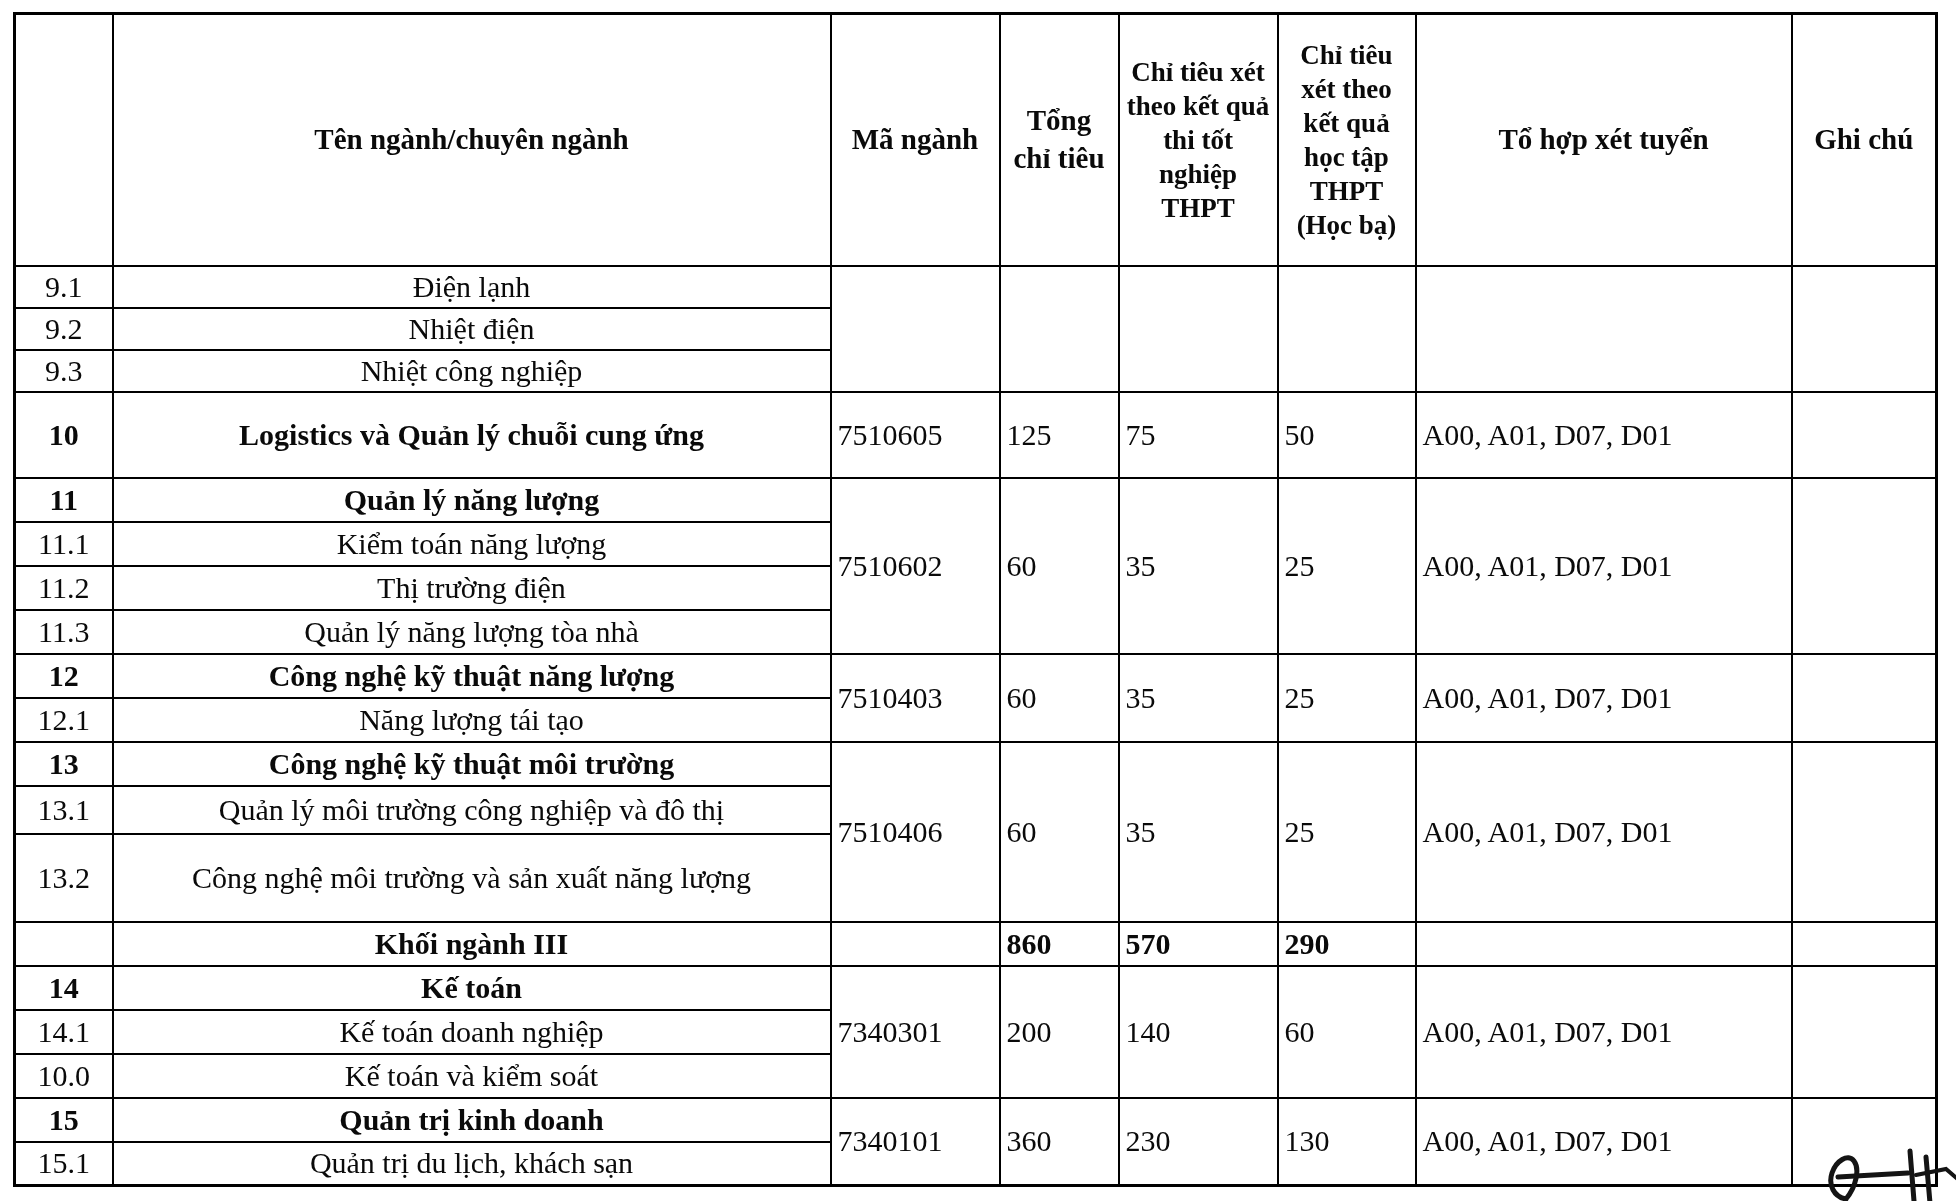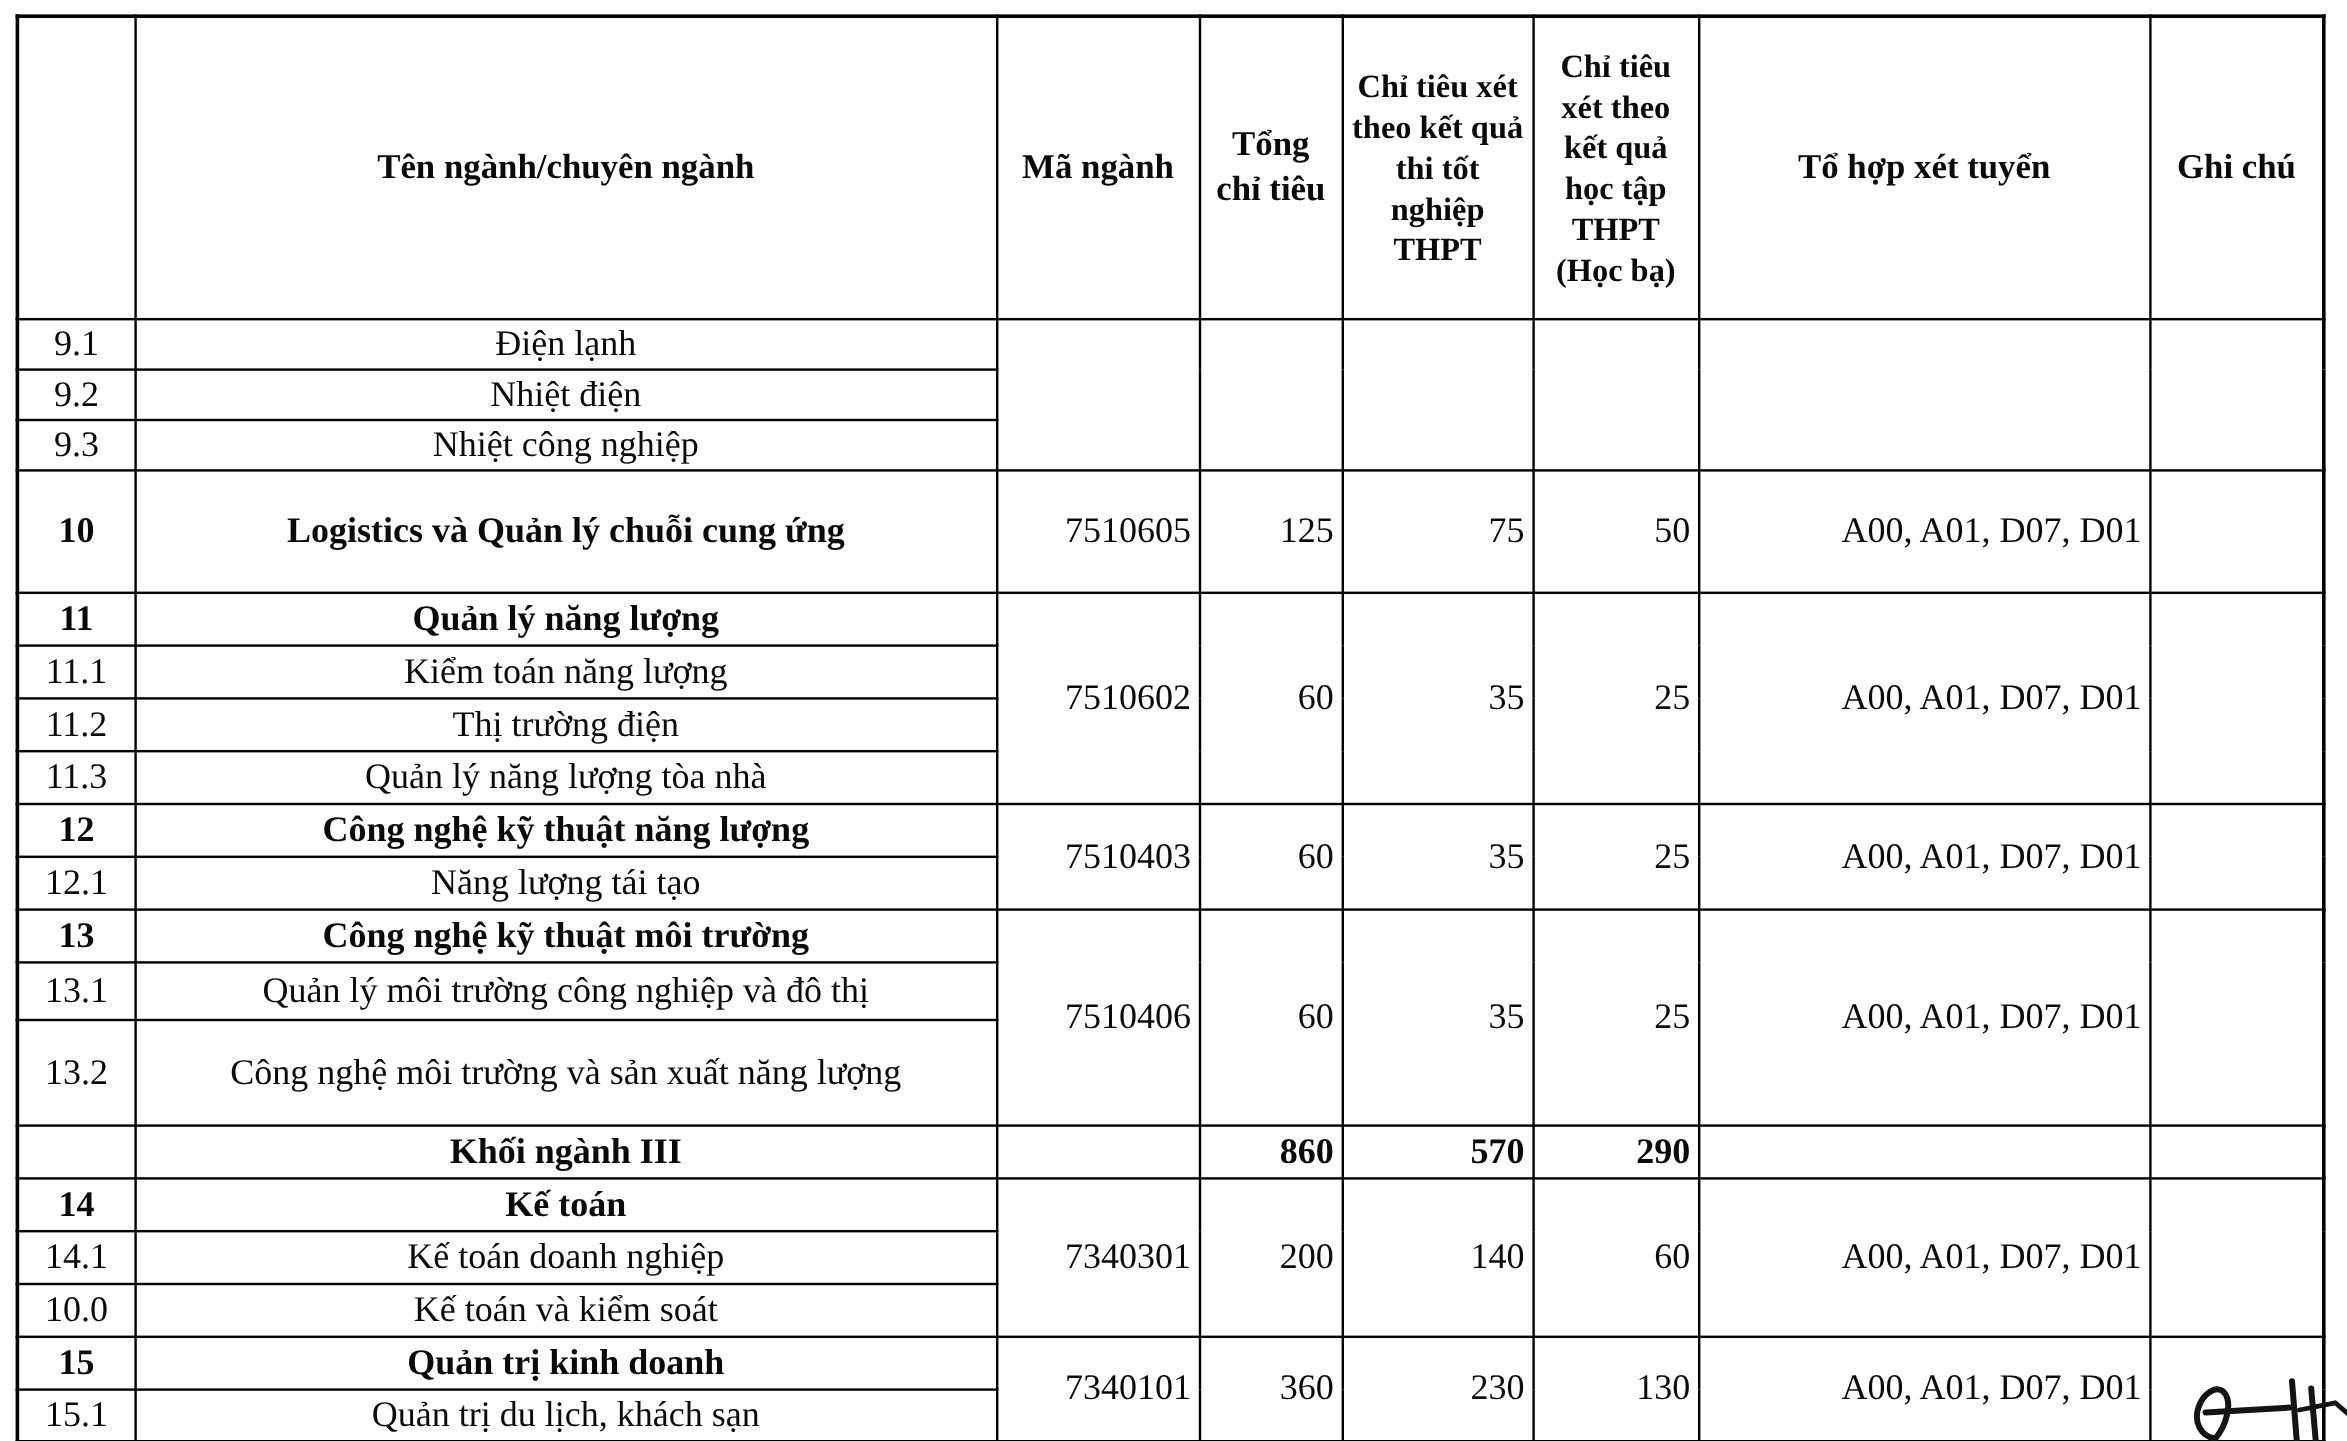--- a/index.html
+++ b/index.html
@@ -23,25 +23,25 @@
     padding:0 6px;
     vertical-align:middle;
     overflow:hidden;
     background:#fff;
   }
   th{font-weight:bold;}
   .hdr{text-align:center;font-size:29px;line-height:1.3;}
   .hdr-small{font-size:27px;line-height:1.26;padding:4px 2px;}
   .c-num{text-align:center;font-size:30px;}
   .c-name{text-align:center;font-size:30px;padding-left:16px;padding-right:10px;}
-  .c-val{text-align:right;font-size:30px;}
+  .c-val{text-align:left;font-size:30px;}
   .bold{font-weight:bold;}
   tr.r-std{height:44px;font-family:Liberation Serif, serif;}
   tr.r-91{height:42px;margin-top:27px;}
-  tr.r-tall{height:102px;margin-top:48px;}
+  tr.r-tall{height:86px;margin-top:48px;}
   tr.r-xtall{height:88px;}
   tr.r-131{height:48px;}
   tr.r-head{height:252px;}
   .ink-mark{position:absolute;right:-6px;bottom:-4px;width:150px;height:64px;}
 </style>
 </head>
 <body>
 
 <div class="page">
 

